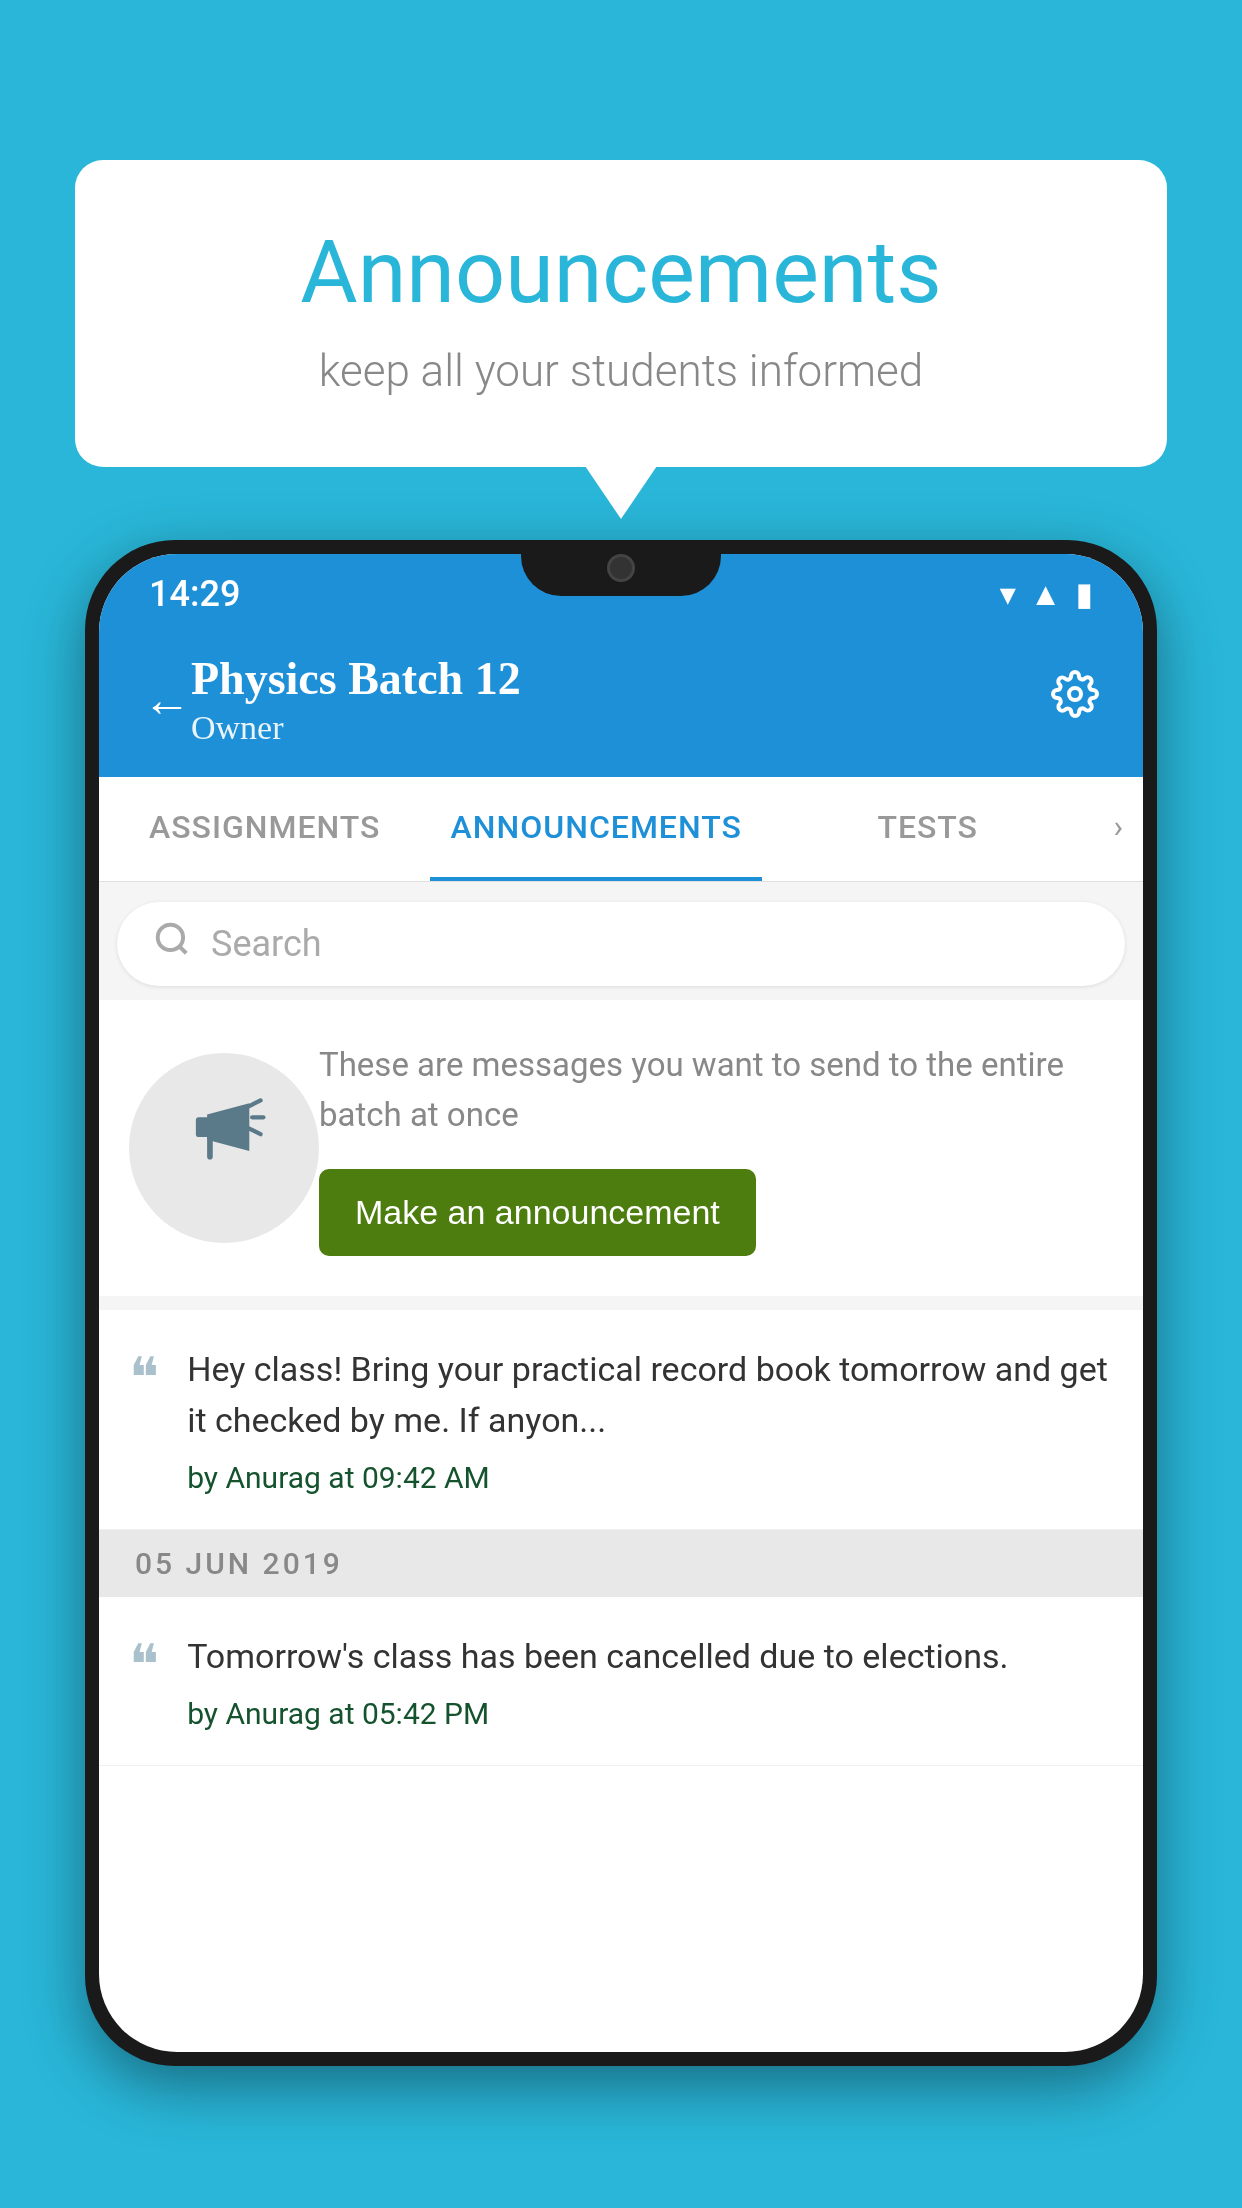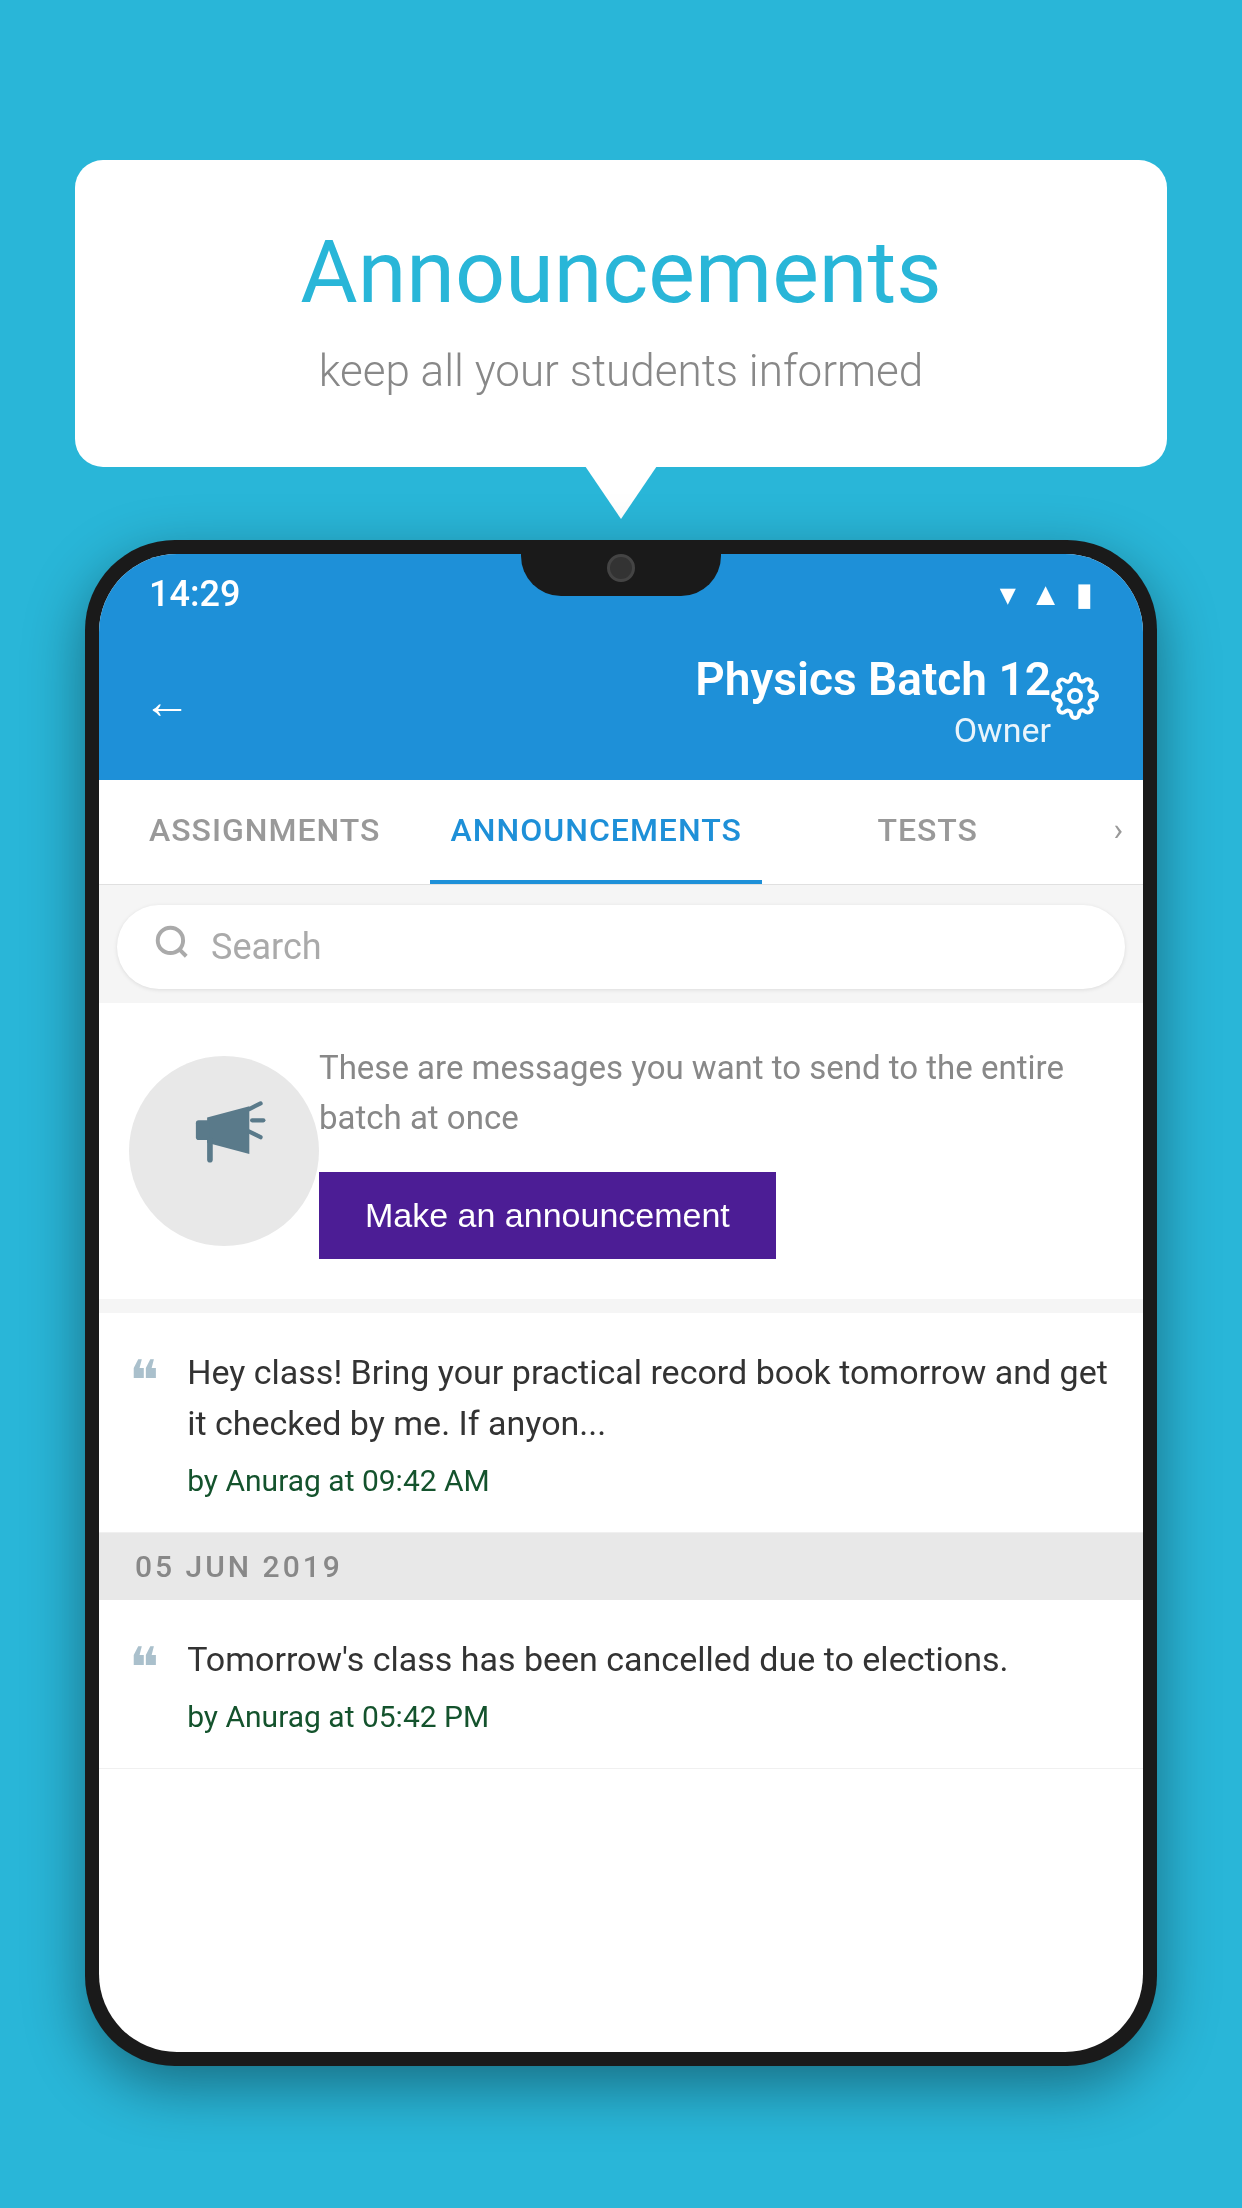--- a/index.html
+++ b/index.html
@@ -143,22 +143,23 @@
       justify-content: space-between;
     }
 
     .back-btn {
       color: white;
       font-size: 48px;
       cursor: pointer;
     }
 
     .app-bar-title {
-      text-align: right;
+      text-align: left;
       flex: 1;
+      font-family: Liberation Serif, serif;
     }
 
     .app-bar-title-text {
       color: white;
       font-size: 46px;
       font-weight: 600;
     }
 
     .app-bar-subtitle {
       color: rgba(255,255,255,0.9);
@@ -262,25 +263,25 @@
     }
 
     .empty-state-text {
       font-size: 33px;
       color: #888;
       line-height: 1.5;
       margin-bottom: 30px;
     }
 
     .make-announcement-btn {
-      background: #4c1d95;
+      background: #4d7c0f;
       color: white;
       border: none;
-      border-radius: 0;
-      padding: 24px 46px;
+      border-radius: 10px;
+      padding: 24px 36px;
       font-size: 34px;
       cursor: pointer;
       font-weight: 500;
     }
 
     
     .date-separator {
       background: #e8e8e8;
       padding: 16px 36px;
       font-size: 30px;

